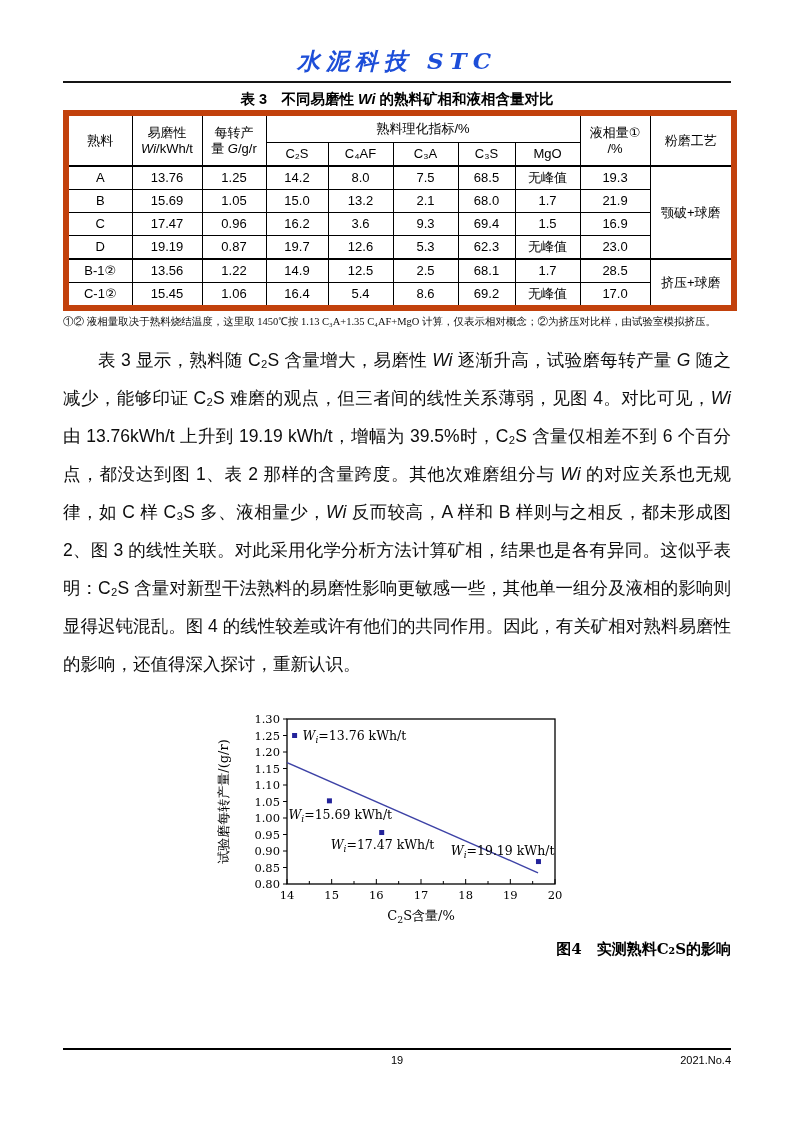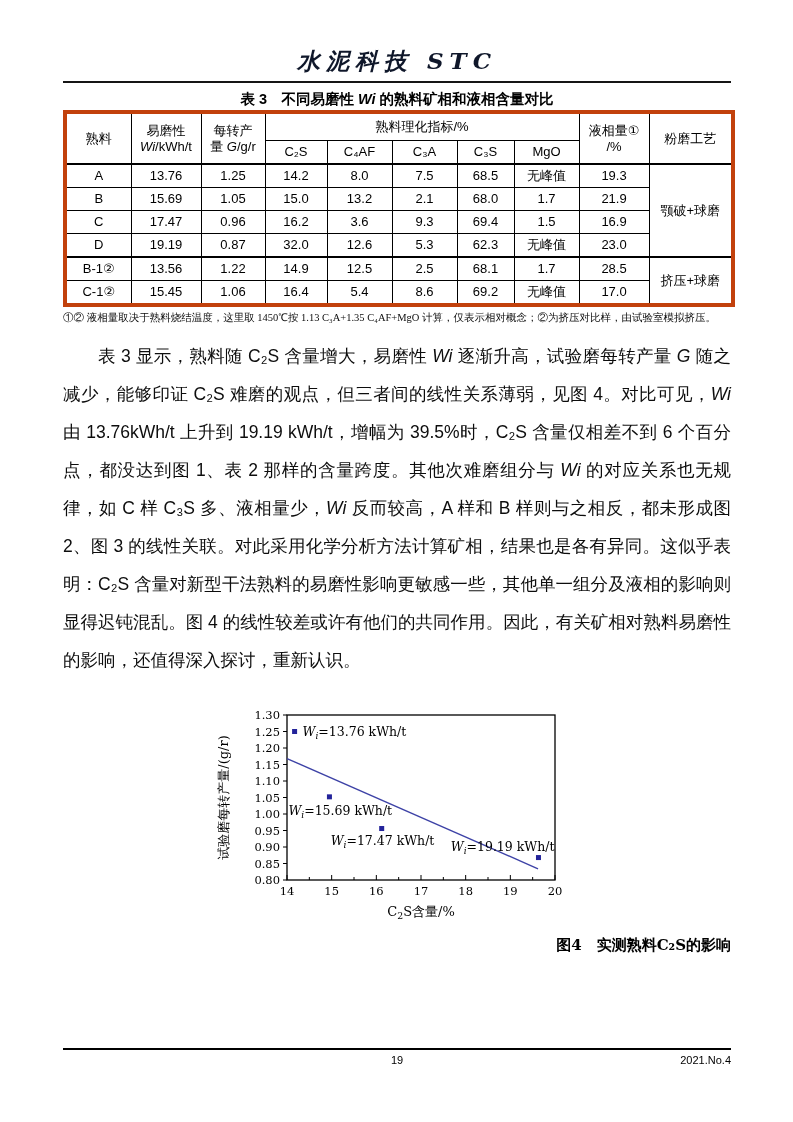--- a/index.html
+++ b/index.html
@@ -5,28 +5,28 @@
   html,body{margin:0;padding:0;}
   body{
     width:793px;height:1122px;position:relative;background:#ffffff;color:#111;
     font-family:"Liberation Sans","DejaVu Sans",sans-serif;
     -webkit-font-smoothing:antialiased;
   }
   .content{position:absolute;left:63px;top:0;width:668px;}
   .journal-head{
     margin-top:46px;text-align:center;
     font-family:"DejaVu Serif",serif;font-style:italic;font-weight:bold;
-    font-size:23px;line-height:30px;letter-spacing:6px;color:#0f172a;
+    font-size:23px;line-height:30px;letter-spacing:6px;color:#1d4ed8;
   }
   .head-rule{border-top:2.5px solid #151515;margin-top:5px;}
   .intro{margin:6px 0 0 0;font-size:17.5px;line-height:36px;text-align:justify;color:#0d0d0d;}
   .tbl-caption{margin-top:7px;text-align:center;font-weight:bold;font-size:14.5px;line-height:18px;color:#000;}
   table.data{
     margin-top:2px;border-collapse:collapse;width:668px;table-layout:fixed;
-    font-size:13px;border:4px solid #c2410c;color:#000;
+    font-size:13px;border:6px solid #c2410c;color:#000;
   }
   table.data th,table.data td{
     border:1px solid #000;text-align:center;vertical-align:middle;
     padding:1px 0;line-height:16px;font-weight:normal;
   }
   table.data thead tr:first-child th{height:24px;}
   table.data thead tr:last-child th{height:20px;}
   table.data tbody td{height:20px;}
   table.data tbody tr:first-child td{border-top:2px solid #000;}
   table.data tr.grp td{border-top:2px solid #000;}
@@ -124,21 +124,21 @@
           <td>3.6</td>
           <td>9.3</td>
           <td>69.4</td>
           <td>1.5</td>
           <td>16.9</td>
         </tr>
         <tr>
           <td>D</td>
           <td>19.19</td>
           <td>0.87</td>
-          <td>32.0</td>
+          <td>19.7</td>
           <td>12.6</td>
           <td>5.3</td>
           <td>62.3</td>
           <td>无峰值</td>
           <td>23.0</td>
         </tr>
         <tr class="grp">
           <td>B-1②</td>
           <td>13.56</td>
           <td>1.22</td>

